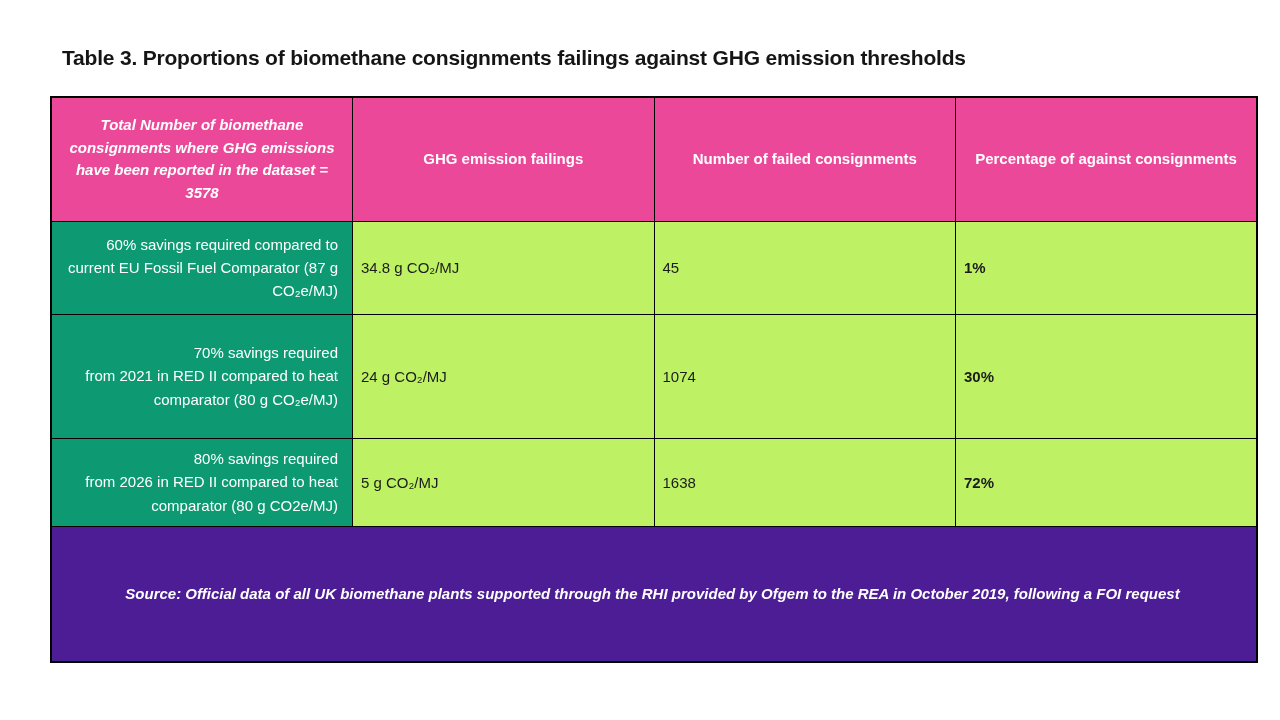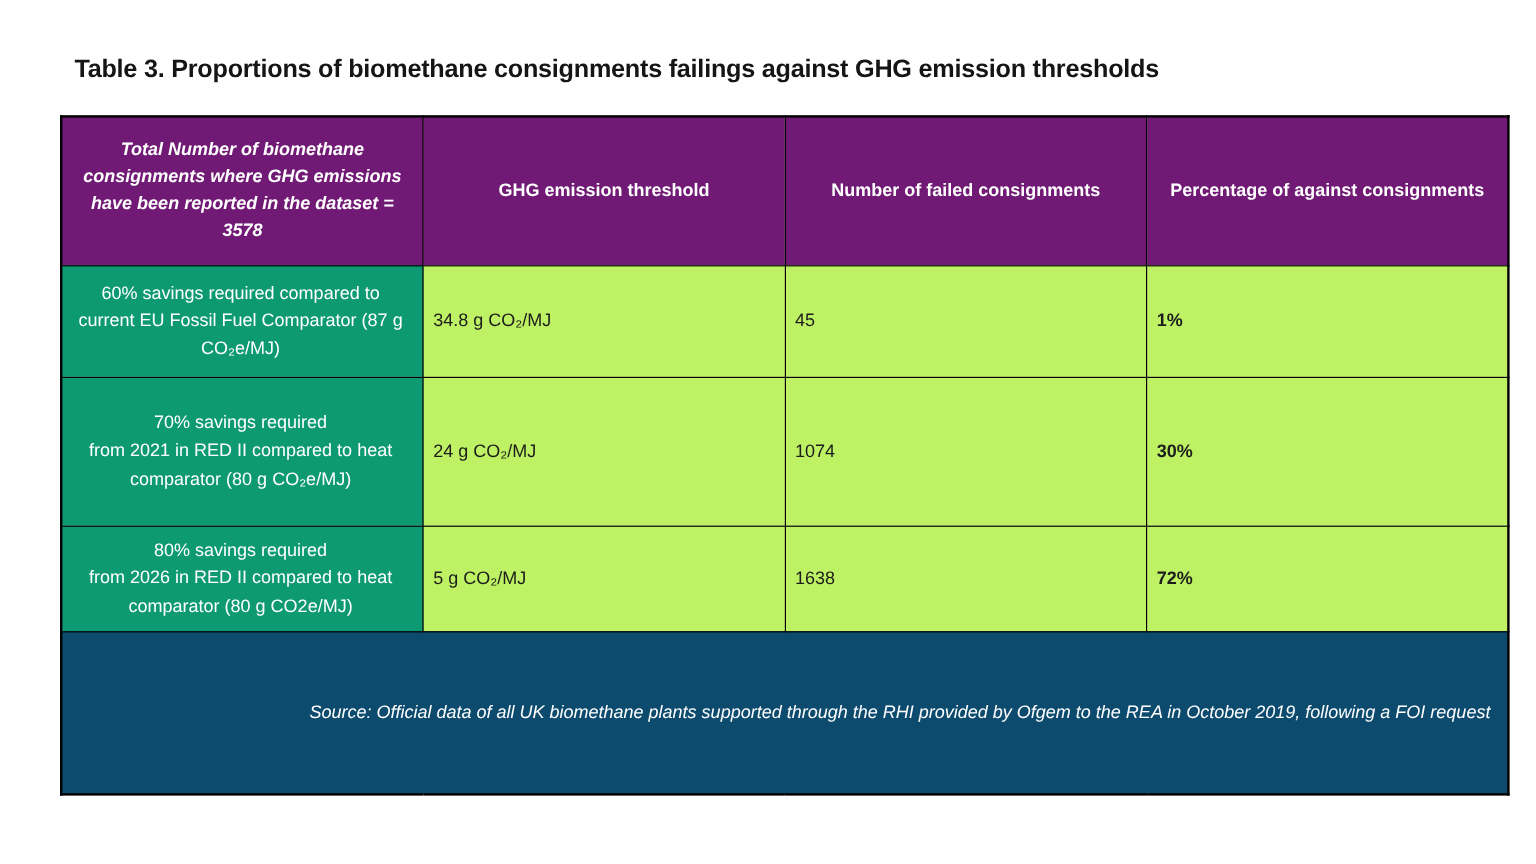--- a/index.html
+++ b/index.html
@@ -29,53 +29,53 @@
     table-layout: fixed;
     border: 2px solid #000000;
   }
   table.data-table td, table.data-table th {
     border: 1px solid #000000;
     font-size: 15px;
     vertical-align: middle;
   }
 
   th.col-header {
-    background: #701a75;
+    background: #ec4899;
     color: #ffffff;
     font-weight: bold;
     text-align: center;
     padding: 6px 14px;
     line-height: 1.5;
   }
   th.col-header.italic { font-style: italic; }
 
   td.label-cell {
     background: #0D9A73;
     color: #ffffff;
     font-weight: normal;
-    text-align: center;
+    text-align: right;
     padding: 8px 14px 8px 11px;
     line-height: 1.55;
     white-space: pre-line;
   }
 
   td.value-cell {
     background: #bef264;
     color: #1c1c1c;
     text-align: left;
     padding: 4px 10px 4px 8px;
   }
   td.value-cell.bold { font-weight: bold; }
 
   td.source-cell {
-    background: #0c4a6e;
+    background: #4c1d95;
     color: #ffffff;
-    font-weight: normal;
+    font-weight: bold;
     font-style: italic;
-    text-align: right;
+    text-align: center;
     padding: 0 14px 0 11px;
     line-height: 1.4;
   }
 
   tr.header-row    { height: 124px; }
   tr.body-row-1    { height: 93px;  }
   tr.body-row-2    { height: 124px; }
   tr.body-row-3    { height: 88px; }
   tr.source-row    { height: 136px; }
 </style>
@@ -89,21 +89,21 @@
   <table class="data-table">
     <colgroup>
       <col style="width:25%">
         <col style="width:25%">
         <col style="width:25%">
         <col style="width:25%">
     </colgroup>
     <tbody>
       <tr class="header-row">
         <th class="col-header italic">Total Number of biomethane consignments where GHG emissions have been reported in the dataset = 3578</th>
-        <th class="col-header">GHG emission threshold</th>
+        <th class="col-header">GHG emission failings</th>
         <th class="col-header">Number of failed consignments</th>
         <th class="col-header">Percentage of against consignments</th>
       </tr>
 
       <tr class="body-row-1">
         <td class="label-cell">60% savings required compared to current EU Fossil Fuel Comparator (87 g CO₂e/MJ)</td>
         <td class="value-cell">34.8 g CO₂/MJ</td>
         <td class="value-cell">45</td>
         <td class="value-cell bold">1%</td>
       </tr>

